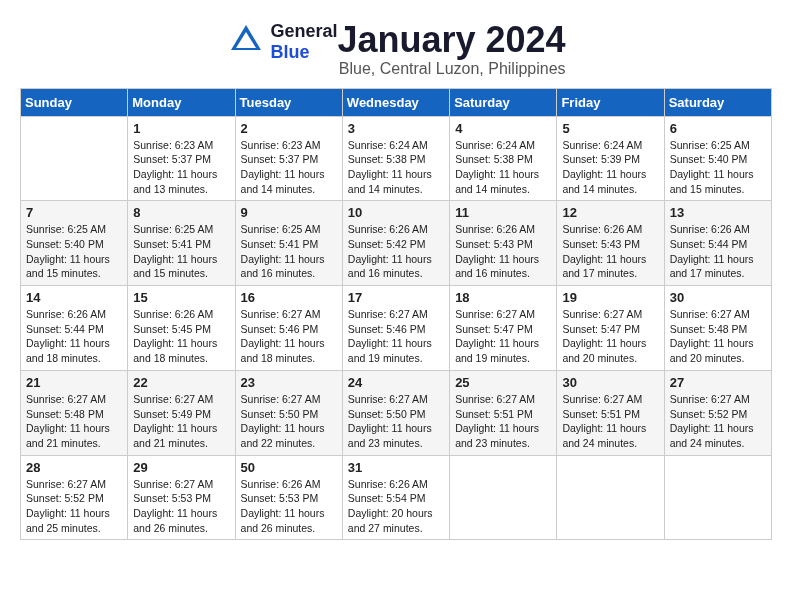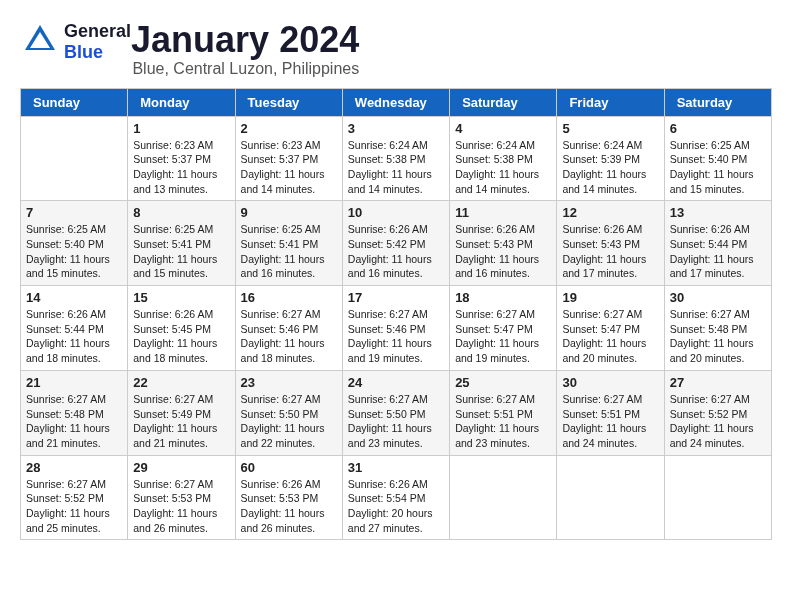--- a/index.html
+++ b/index.html
@@ -5,21 +5,21 @@
     * { box-sizing: border-box; margin: 0; padding: 0; }
     body {
       font-family: Arial, sans-serif;
       background: #fff;
       width: 792px;
       min-height: 612px;
       padding: 20px;
     }
     .header {
       display: flex;
-      justify-content: flex-start;
+      justify-content: center;
       align-items: flex-start;
       margin-bottom: 10px;
     }
     .logo {
       display: flex;
       flex-direction: column;
       align-items: flex-start;
     }
     .logo-wrapper {
       display: flex;
@@ -42,21 +42,21 @@
     table {
       width: 100%;
       border-collapse: collapse;
       table-layout: fixed;
     }
     thead tr th {
       background-color: #1565c0;
       color: #fff;
       font-size: 13px;
       font-weight: bold;
-      padding: 6px 12px;
+      padding: 6px 4px;
       text-align: left;
       border: 1px solid #ccc;
     }
     tbody tr td {
       border: 1px solid #ccc;
       vertical-align: top;
       padding: 4px 5px;
       font-size: 10.5px;
       color: #222;
       height: 80px;
@@ -348,21 +348,21 @@
         </td>
         <td>
           <div class="day-number">29</div>
         <div class="day-info">
           <div>Sunrise: 6:27 AM</div>
           <div>Sunset: 5:53 PM</div>
           <div>Daylight: 11 hours and 26 minutes.</div>
         </div>
         </td>
         <td>
-          <div class="day-number">60</div>
+          <div class="day-number">50</div>
         <div class="day-info">
           <div>Sunrise: 6:26 AM</div>
           <div>Sunset: 5:53 PM</div>
           <div>Daylight: 11 hours and 26 minutes.</div>
         </div>
         </td>
         <td>
           <div class="day-number">31</div>
         <div class="day-info">
           <div>Sunrise: 6:26 AM</div>

